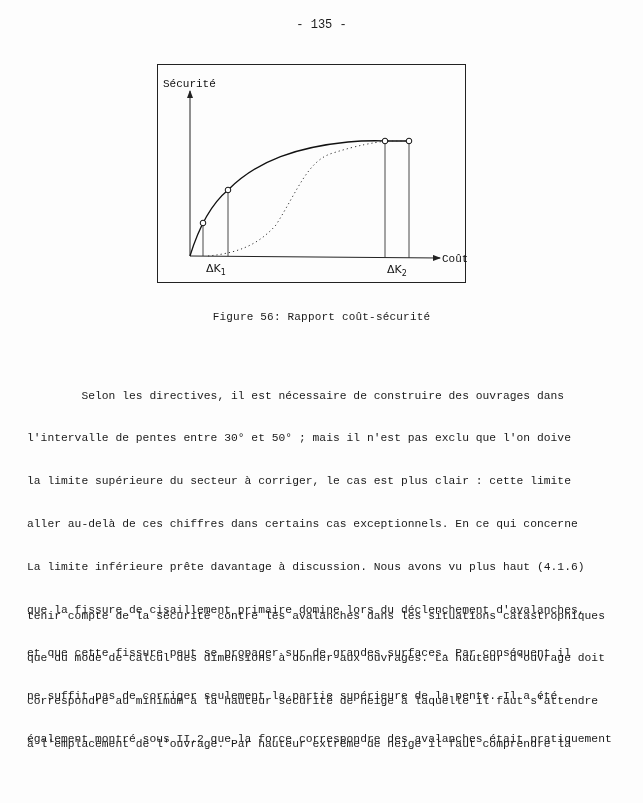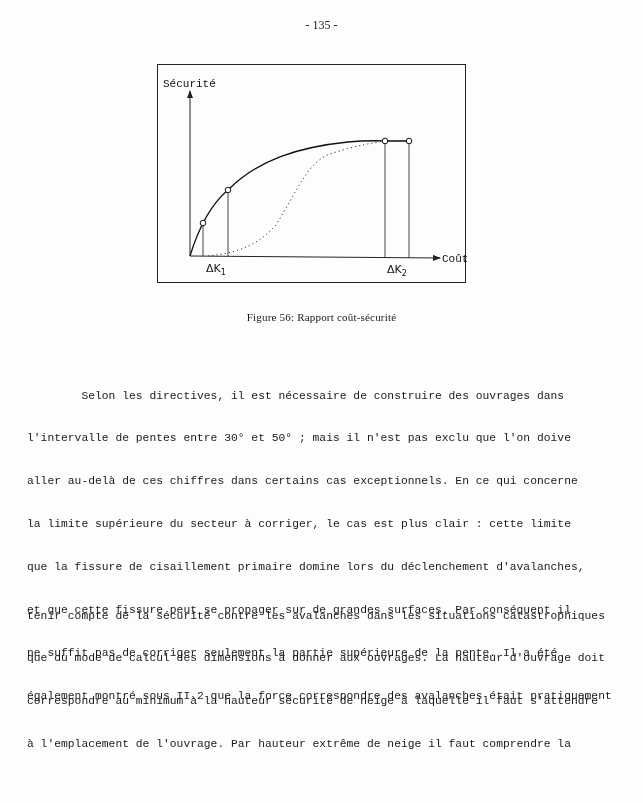--- a/index.html
+++ b/index.html
@@ -1,23 +1,23 @@
 <!DOCTYPE html>
 <html><head>
 <meta charset="utf-8">
 <style>
   html, body { margin: 0; padding: 0; }
   body {
     width: 643px; height: 803px; background: #fdfdfd; position: relative; overflow: hidden;
     font-family: "Liberation Mono", "DejaVu Sans Mono", monospace; color: #1a1a1a;
   }
-  .page-number { position: absolute; top: 18px; left: 0; width: 643px; text-align: center; font-family: Liberation Serif, serif; font-size: 12px; }
+  .page-number { position: absolute; top: 18px; left: 0; width: 643px; text-align: center; font-family: Liberation Mono, monospace; font-size: 12px; }
   .figure { position: absolute; left: 157px; top: 64px; width: 309px; height: 219px; border: 1.5px solid #222; box-sizing: border-box; }
   .figure svg { position: absolute; left: 0; top: 0; }
-  .caption { position: absolute; top: 311px; left: 0; width: 643px; text-align: center; font-size: 11px; letter-spacing: 0.2px; font-family: Liberation Serif, serif; }
+  .caption { position: absolute; top: 311px; left: 0; width: 643px; text-align: center; font-size: 11px; letter-spacing: 0.2px; }
   .body-text { position: absolute; left: 27px; width: 600px; font-size: 11.3px; line-height: 14.3px; white-space: pre; letter-spacing: 0.02px; }
   .para1 { top: 360px; }
   .para2 { top: 580px; }
   .line { display: block; height: 14.3px; }
 </style>
 </head>
 <body>
 
 <div class="page-number">- 135 -</div>
 
@@ -52,22 +52,23 @@
     <text x="48" y="207" font-family="DejaVu Sans, sans-serif" font-size="11" fill="#111"><tspan>ΔK</tspan><tspan font-size="8" dy="3">1</tspan></text>
     <text x="229" y="208" font-family="DejaVu Sans, sans-serif" font-size="11" fill="#111"><tspan>ΔK</tspan><tspan font-size="8" dy="3">2</tspan></text>
   </svg>
 </div>
 
 <div class="caption">Figure 56: Rapport coût-sécurité</div>
 
 <div class="body-text para1">
   <span class="line">        Selon les directives, il est nécessaire de construire des ouvrages dans</span>
   <span class="line">l'intervalle de pentes entre 30° et 50° ; mais il n'est pas exclu que l'on doive</span>
+  <span class="line">la limite supérieure du secteur à corriger, le cas est plus clair : cette limite</span>
   <span class="line">aller au-delà de ces chiffres dans certains cas exceptionnels. En ce qui concerne</span>
-  <span class="line">la limite supérieure du secteur à corriger, le cas est plus clair : cette limite</span>
+  <span class="line">La limite inférieure prête davantage à discussion. Nous avons vu plus haut (4.1.6)</span>
   <span class="line">que la fissure de cisaillement primaire domine lors du déclenchement d'avalanches,</span>
   <span class="line">et que cette fissure peut se propager sur de grandes surfaces. Par conséquent il</span>
   <span class="line">ne suffit pas de corriger seulement la partie supérieure de la pente. Il a été</span>
   <span class="line">également montré sous II.2 que la force correspondre des avalanches était pratiquement</span>
   
   
   
   
   
   

